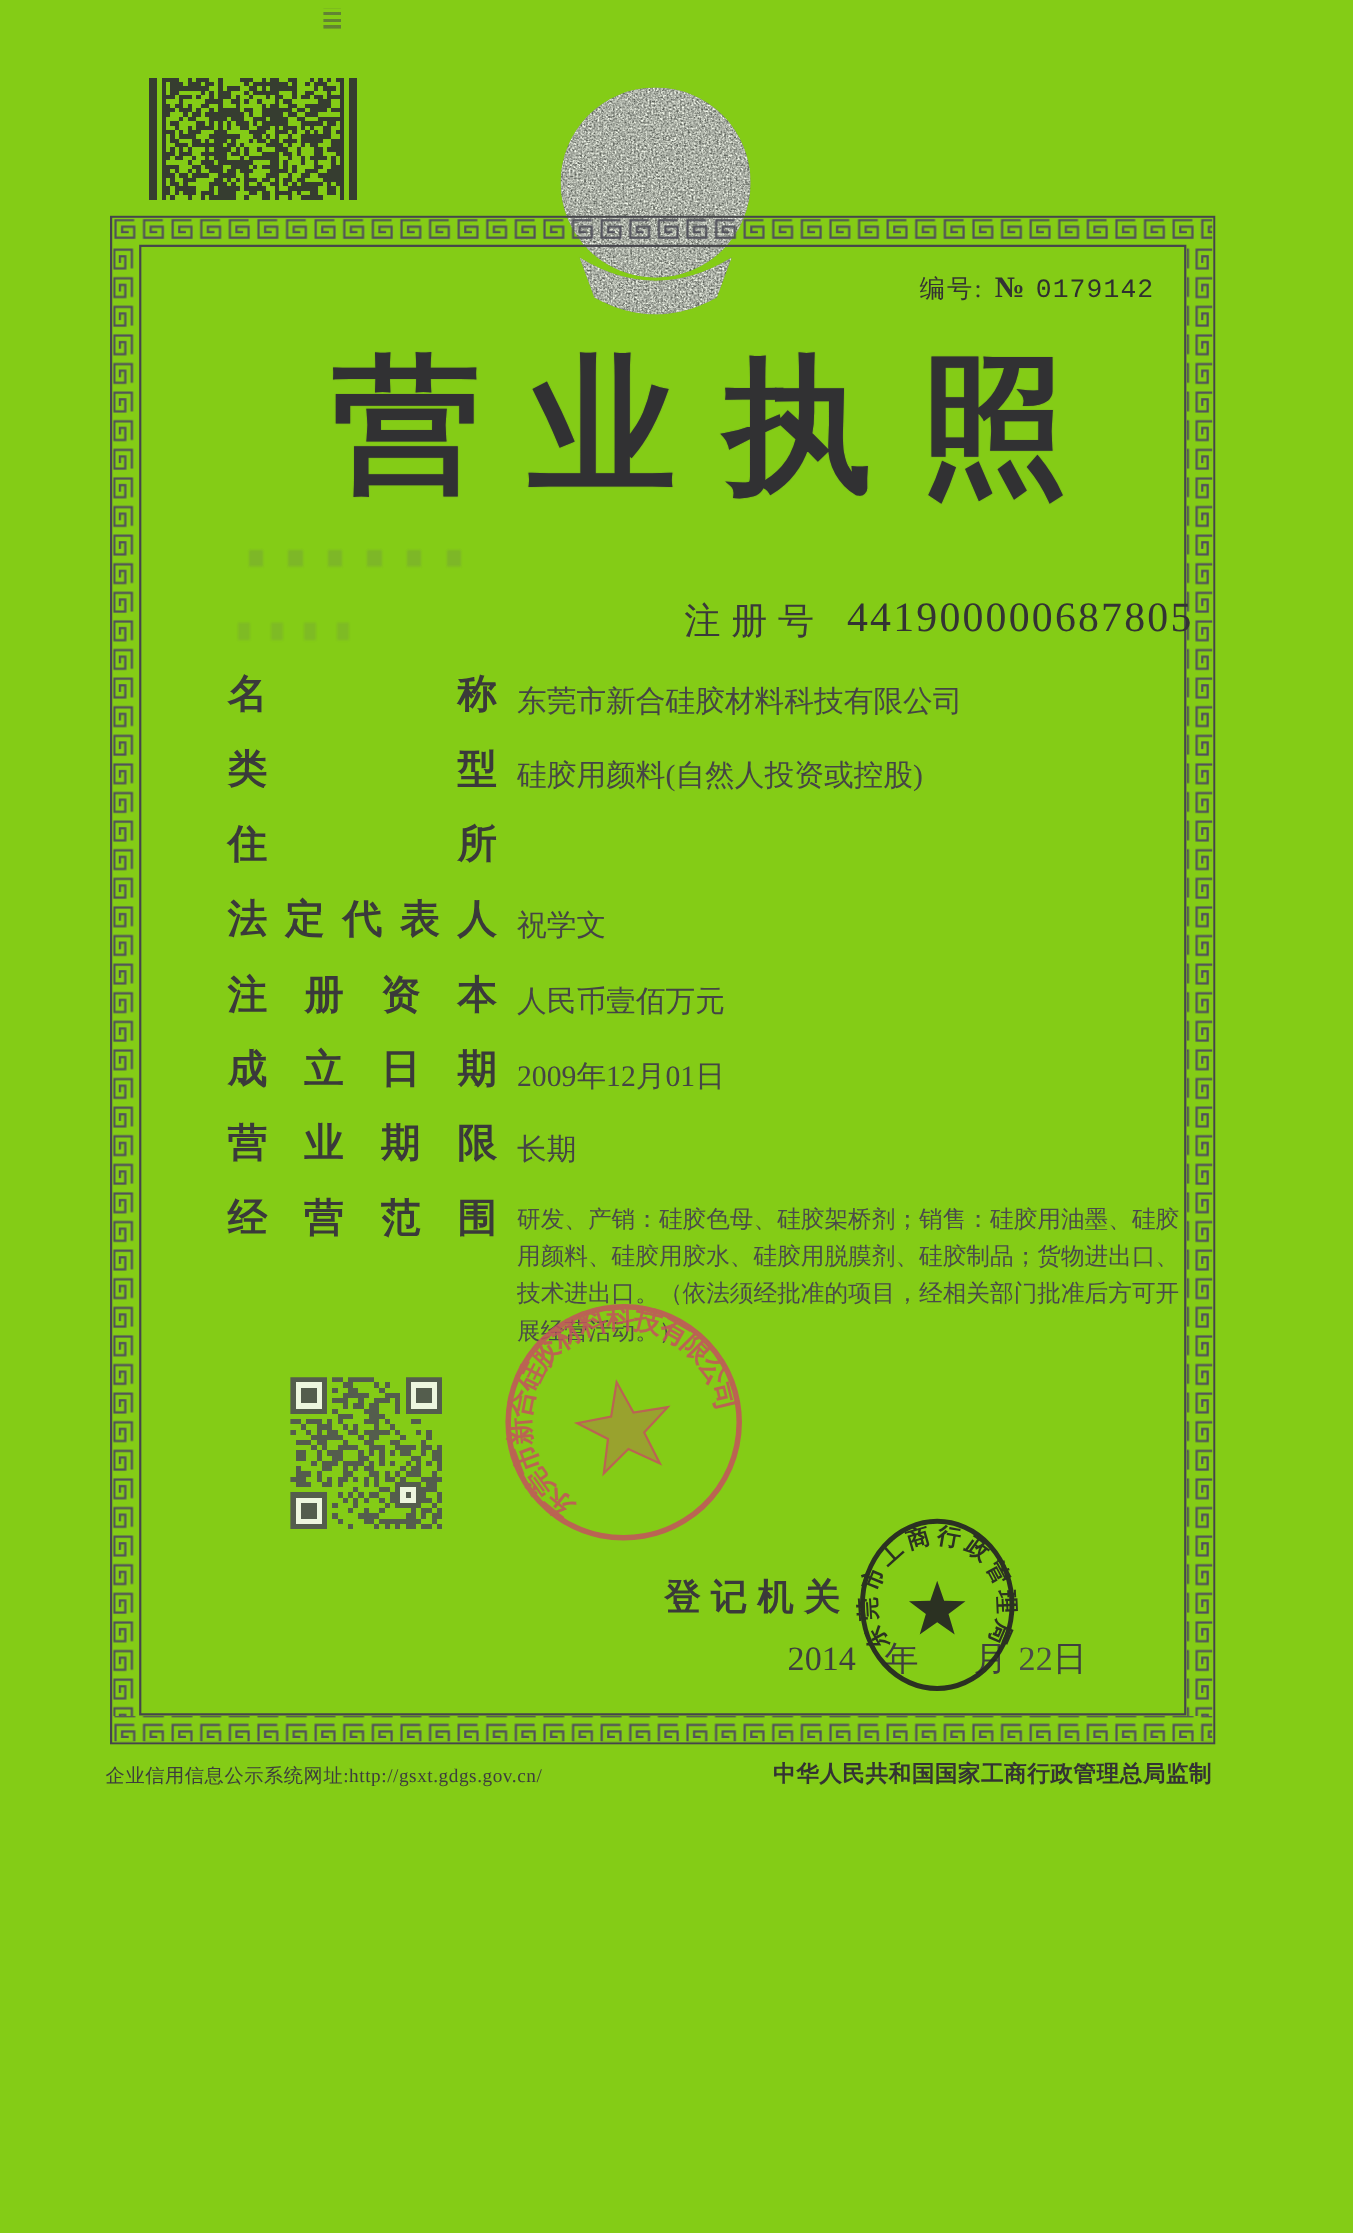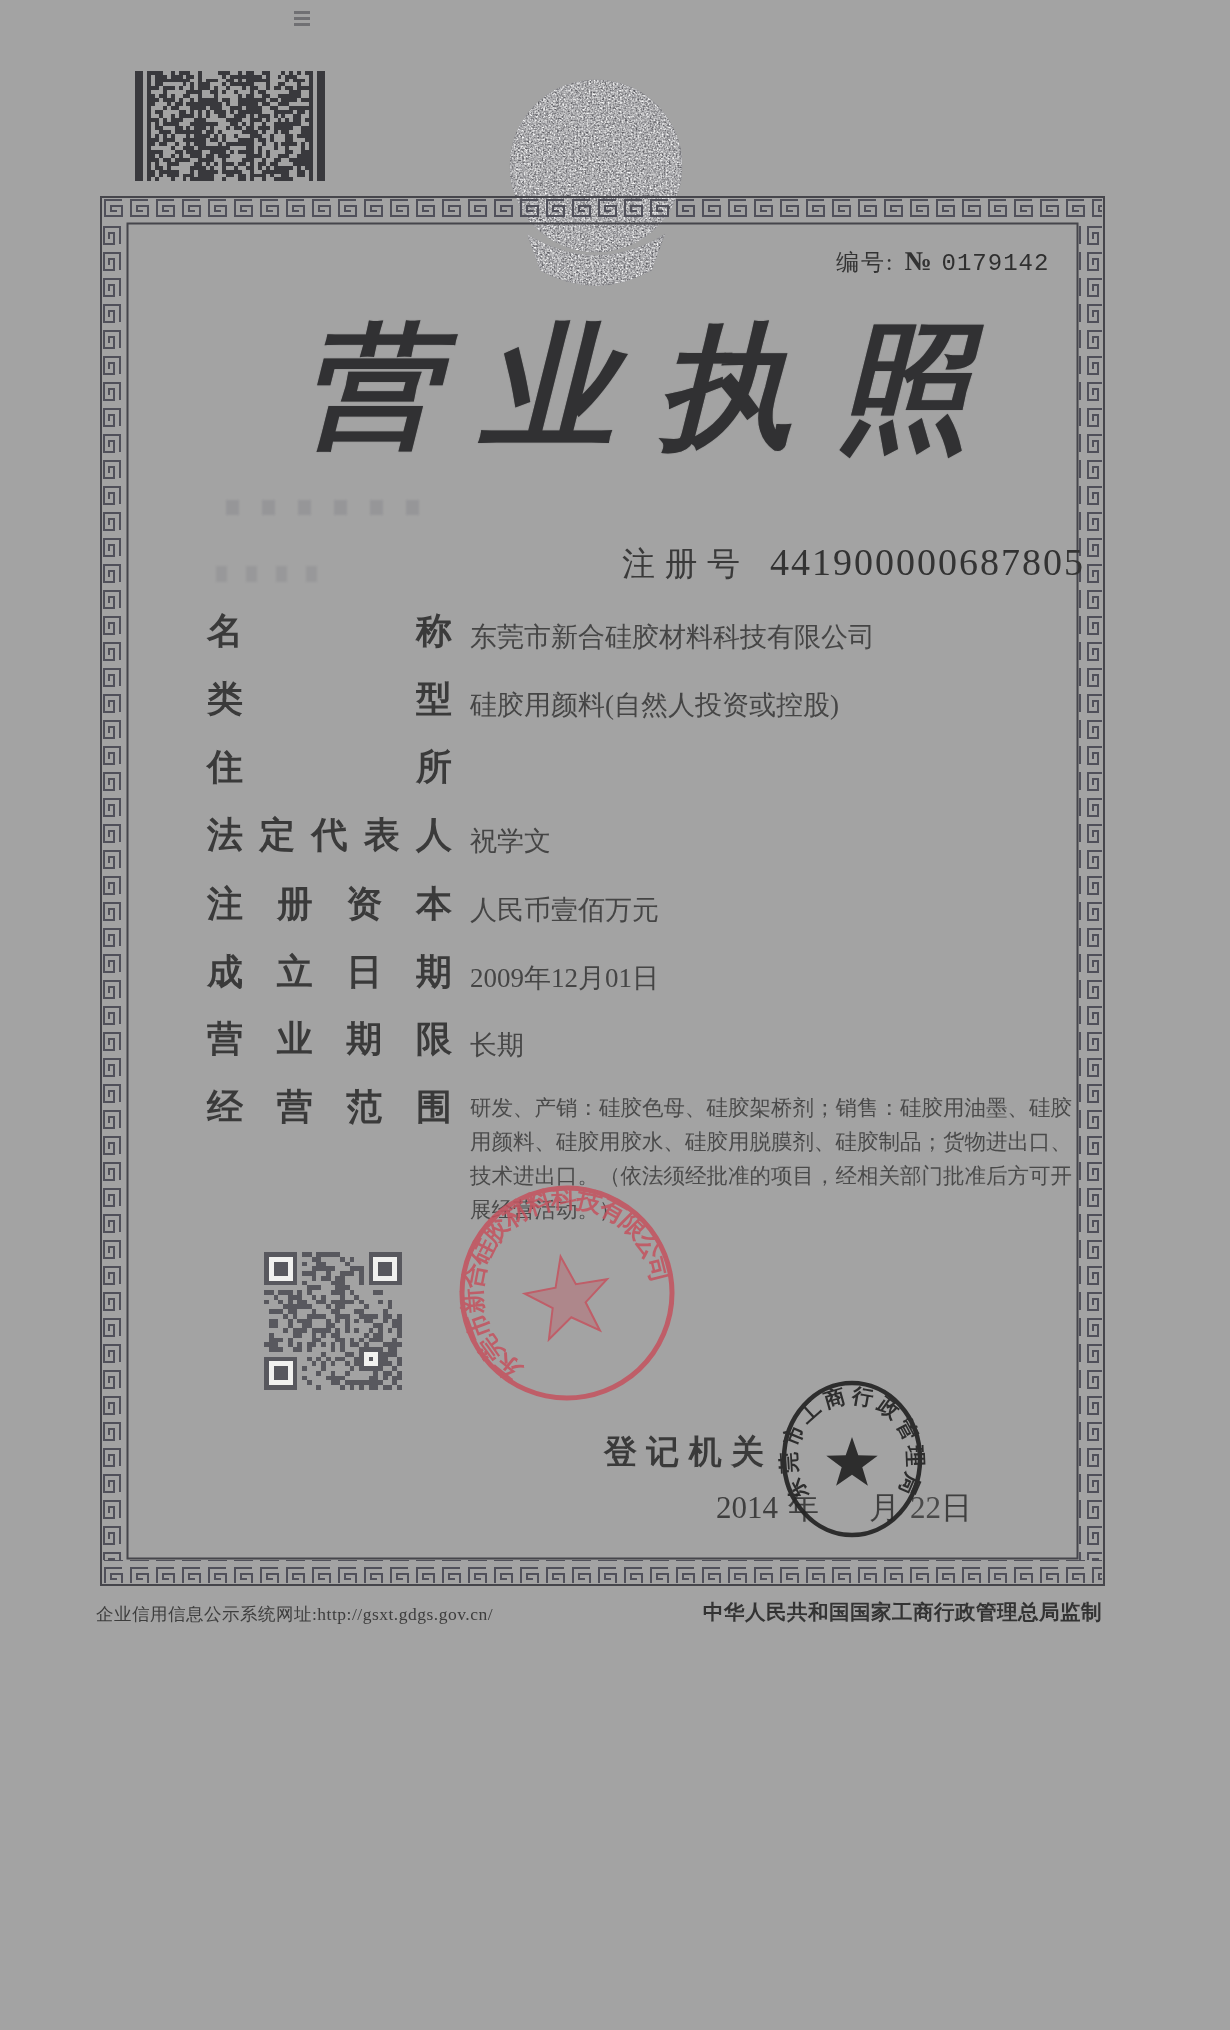--- a/index.html
+++ b/index.html
@@ -1,42 +1,42 @@
 <!DOCTYPE html>
 <html><head>
 <meta charset="utf-8">
 <style>
   html,body{margin:0;padding:0;background:#ffffff;}
-  .page{position:relative;width:1230px;height:2030px;background:#a3a3a3;overflow:hidden;
+  .page{position:relative;width:1230px;height:2030px;background:#84cc16;overflow:hidden;
         font-family:"Liberation Serif","DejaVu Serif",serif;color:#3c3c3c;}
   svg{display:block;}
   .barcode{position:absolute;left:135px;top:70px;width:190px;height:112px;opacity:.9;}
   .emblem{position:absolute;left:500px;top:72px;width:192px;height:232px;opacity:.93;}
   .frame-svg{position:absolute;left:100px;top:196px;}
   .serial{position:absolute;left:836px;top:246px;display:flex;align-items:baseline;gap:10px;color:#333;}
   .serial .lbl{font-size:23px;letter-spacing:2px;}
   .serial .no{font-size:27px;font-weight:bold;}
   .serial .digits{font-family:"Liberation Mono","DejaVu Sans Mono",monospace;font-size:24px;letter-spacing:1px;color:#2f2f2f;}
   .title{position:absolute;left:100px;top:298px;width:1095px;text-align:center;
          font-family:"Liberation Sans","DejaVu Sans",sans-serif;font-weight:bold;
          font-size:134px;letter-spacing:44px;padding-left:22px;box-sizing:border-box;
-         color:#313133;text-shadow:0 0 1px rgba(60,60,60,.6);font-style:italic;}
+         color:#313133;text-shadow:0 0 1px rgba(60,60,60,.6);}
   .regno-label{position:absolute;left:622px;top:542px;width:118px;display:flex;justify-content:space-between;
                font-size:33px;color:#3a3a3a;}
   .regno-value{position:absolute;left:770px;top:540px;font-size:38px;letter-spacing:2px;color:#333;}
   .row{position:absolute;left:207px;display:flex;align-items:flex-start;}
   .flabel{width:245px;display:flex;justify-content:space-between;font-size:36px;font-weight:bold;color:#3a3a3a;line-height:1.1;}
   .fvalue{margin-left:18px;font-size:27px;color:#454545;padding-top:7px;white-space:nowrap;}
   .fvalue--para{white-space:normal;width:605px;font-size:21.5px;line-height:1.58;padding-top:4px;color:#4a4a4a;}
   .qr{position:absolute;left:264px;top:1252px;width:138px;height:138px;opacity:.88;}
   .red-seal{position:absolute;left:452px;top:1176px;width:230px;height:234px;opacity:.85;}
   .registrar{position:absolute;left:604px;top:1430px;width:160px;display:flex;justify-content:space-between;
              font-size:33px;font-weight:bold;color:#3a3a3a;}
   .issue-date{position:absolute;left:716px;top:1487px;font-size:31px;color:#3f3f3f;display:flex;align-items:baseline;}
-  .issue-date .year{margin-right:10px;}
+  .issue-date .year{margin-right:26px;}
   .issue-date .month-gap{display:inline-block;min-width:50px;}
   .issue-date .day{margin-left:10px;color:#4a4a4a;}
   .black-stamp{position:absolute;left:776px;top:1376px;width:152px;height:166px;opacity:.92;}
   .footer-left{position:absolute;left:96px;top:1602px;font-size:17.5px;letter-spacing:.5px;color:#3d3d3d;text-align:right;}
   .footer-right{position:absolute;left:703px;top:1598px;font-size:20.5px;font-weight:bold;color:#333;letter-spacing:.5px;}
   .smudge{position:absolute;filter:blur(1px);}
   .smudge-a{left:226px;top:500px;width:200px;height:15px;
             background:repeating-linear-gradient(90deg,rgba(100,100,112,.20) 0 13px,transparent 13px 36px);}
   .smudge-b{left:216px;top:566px;width:120px;height:16px;
             background:repeating-linear-gradient(90deg,rgba(100,100,112,.16) 0 11px,transparent 11px 30px);}

